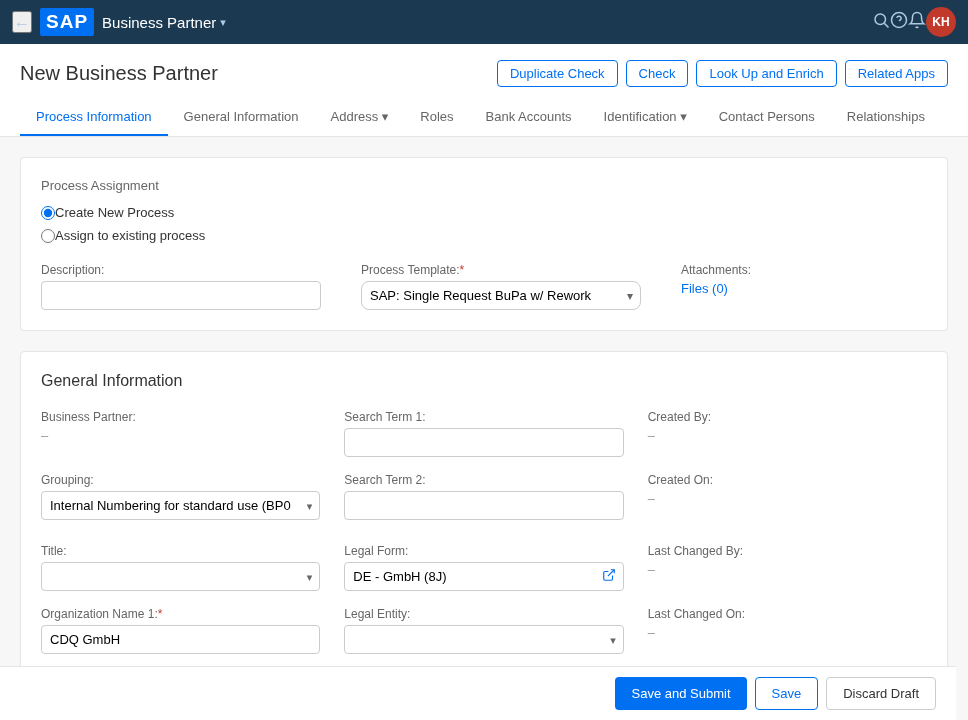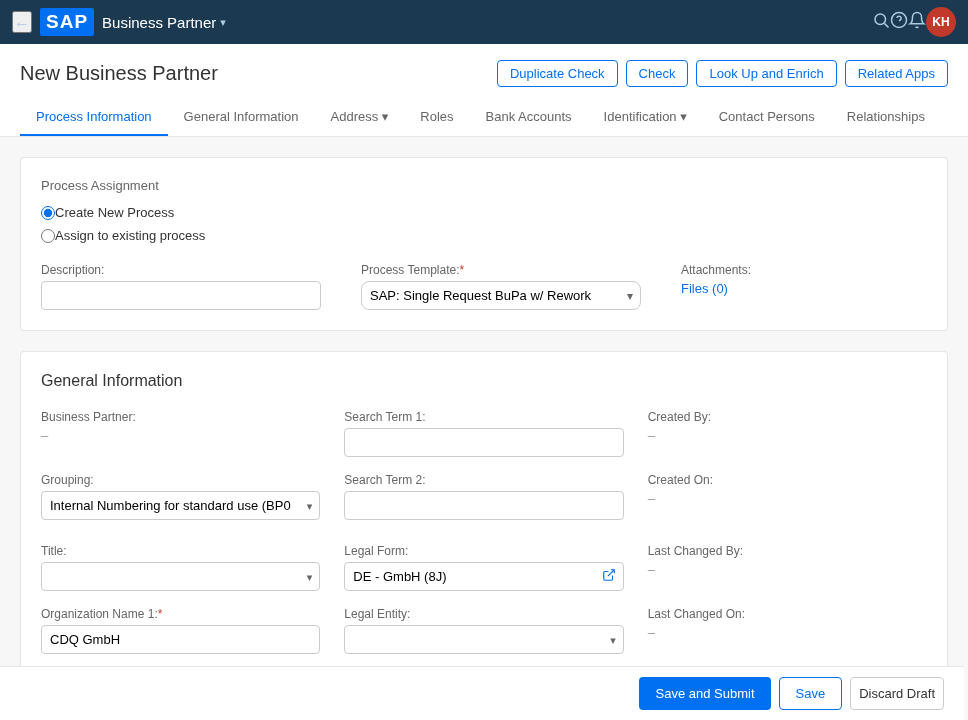--- a/index.html
+++ b/index.html
@@ -281,21 +281,21 @@
       font-size: 13px;
       cursor: pointer;
       text-decoration: none;
     }
 
     
     .bottom-bar {
       position: fixed;
       bottom: 0;
       left: 0;
-      right: 4px;
+      right: 12px;
       background: white;
       border-top: 1px solid #e5e5e5;
       padding: 10px 20px;
       display: flex;
       justify-content: flex-end;
       gap: 8px;
       z-index: 100;
     }
     .btn-primary {
       background: #0070f2;
@@ -312,21 +312,21 @@
       border: 1px solid #0070f2;
       padding: 8px 16px;
       border-radius: 4px;
       font-size: 13px;
       cursor: pointer;
     }
     .btn-ghost {
       background: white;
       color: #333;
       border: 1px solid #ccc;
-      padding: 8px 8px;
+      padding: 8px 16px;
       border-radius: 4px;
       font-size: 13px;
       cursor: pointer;
     }
 
     .process-section-inner {
       display: flex;
       gap: 40px;
       align-items: flex-start;
     }

